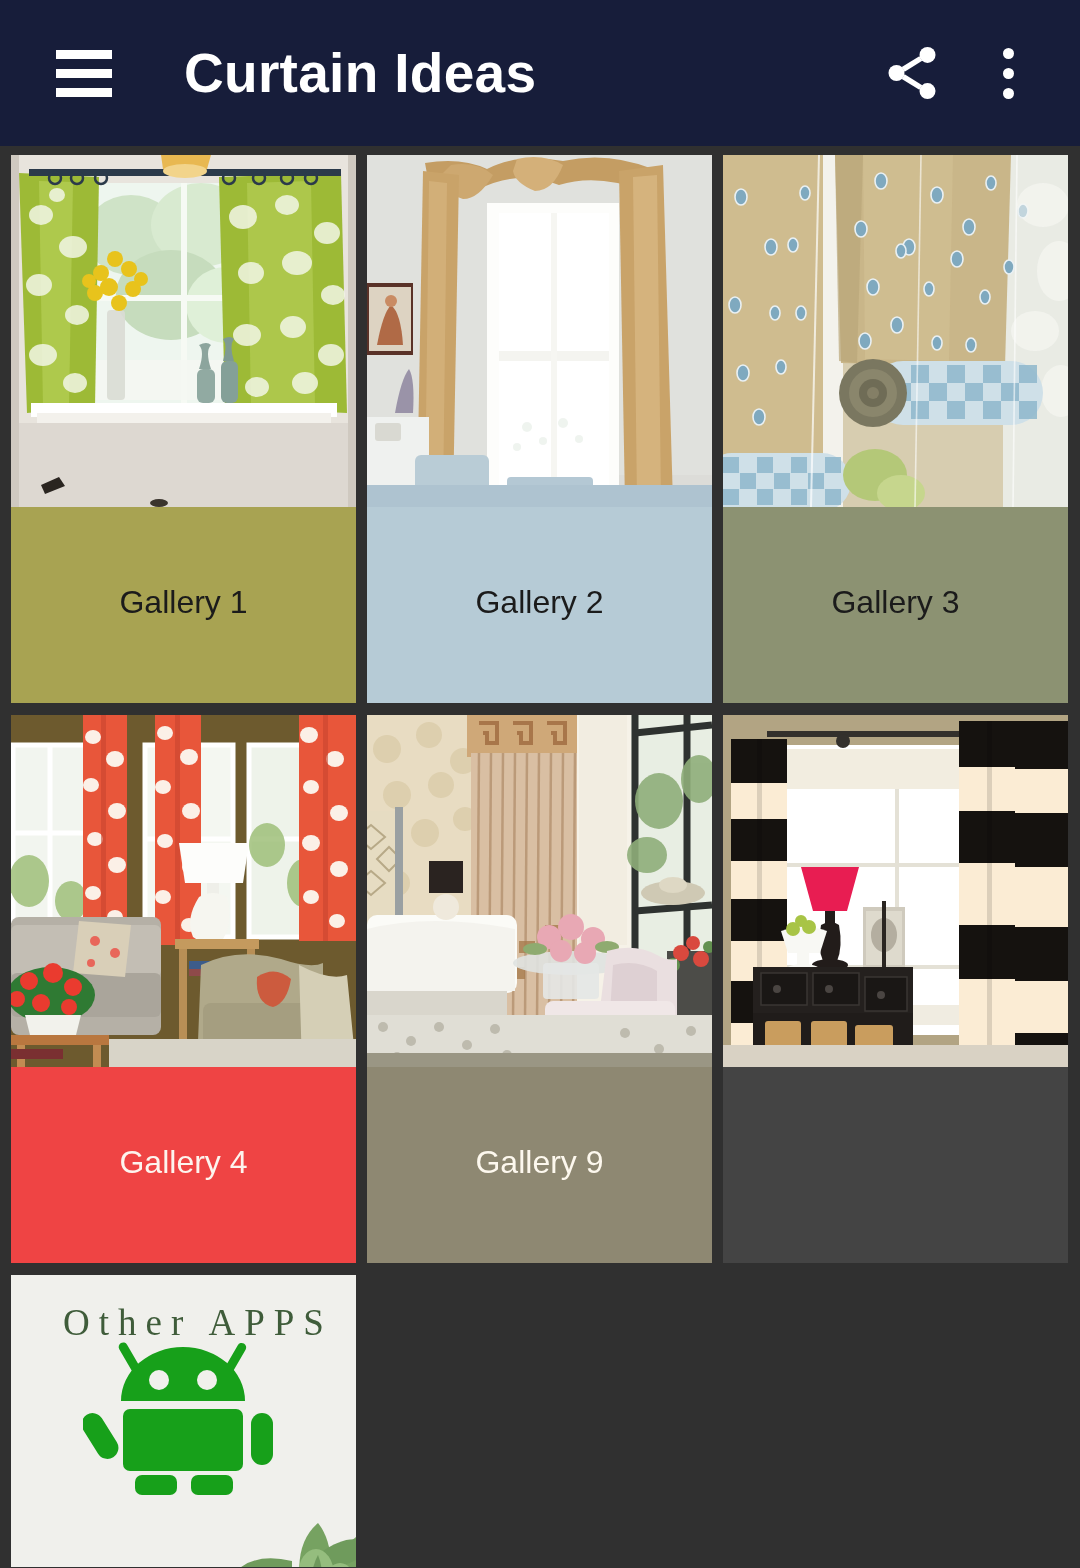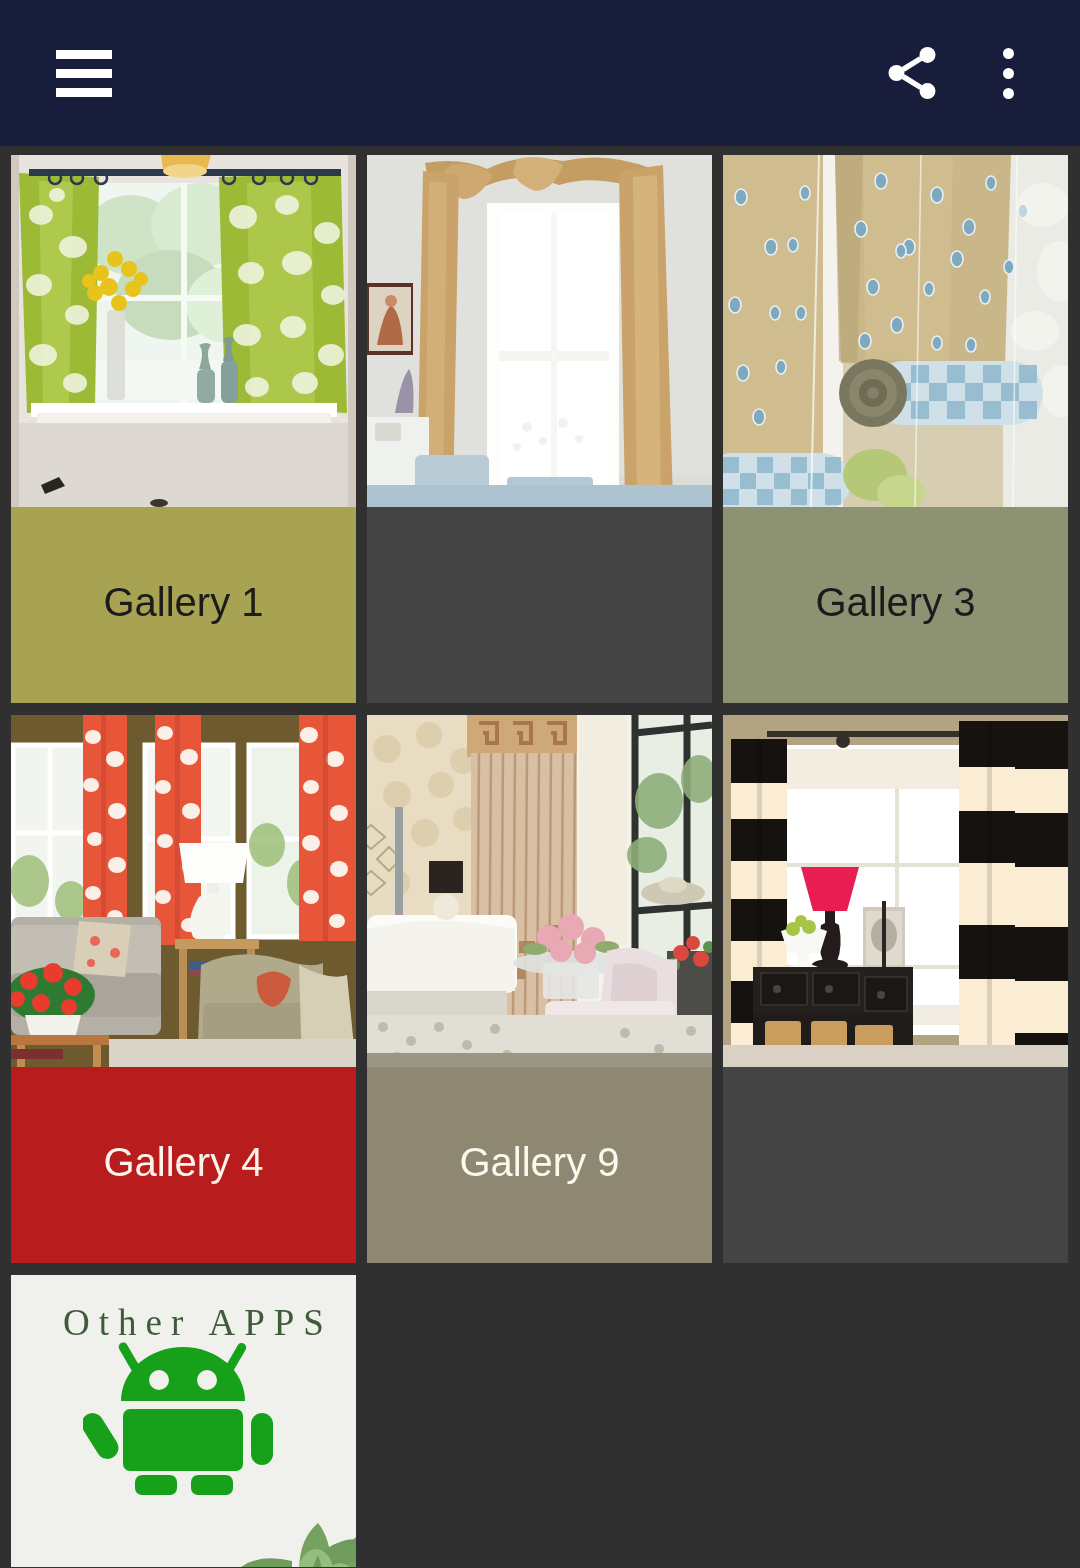--- a/index.html
+++ b/index.html
@@ -103,21 +103,21 @@
   }
 
   .card-label {
     position: absolute;
     left: 0; right: 0;
     top: 352px;
     bottom: 0;
     display: flex;
     align-items: center;
     justify-content: center;
-    font-size: 40px;
+    font-size: 32px;
     line-height: 1;
     padding-bottom: 6px;
     text-align: center;
   }
 
   
   #other-apps-card {
     width: 345px;
     height: 292px;
     background: #f0f0ec;
@@ -150,20 +150,21 @@
 <body style="background: rgb(48, 48, 48);">
 
 <div id="toolbar" style="background: rgb(23, 29, 58);">
 
   <div id="hamburger-button">
     <div class="bar"></div>
     <div class="bar"></div>
     <div class="bar"></div>
   </div>
 
+  <div id="toolbar-title" style="color: rgb(255, 255, 255);">Curtain Ideas</div>
 
   <div id="toolbar-actions">
 
     <div id="share-button">
       <svg width="62" height="62" viewBox="0 0 24 24">
         <circle cx="18" cy="5" r="3.1" fill="#ffffff"></circle>
         <circle cx="6" cy="12" r="3.1" fill="#ffffff"></circle>
         <circle cx="18" cy="19" r="3.1" fill="#ffffff"></circle>
         <line x1="8.6" y1="10.6" x2="15.4" y2="6.4" stroke="#ffffff" stroke-width="2.1"></line>
         <line x1="8.6" y1="13.4" x2="15.4" y2="17.6" stroke="#ffffff" stroke-width="2.1"></line>
@@ -299,20 +300,21 @@
 
         <rect x="0" y="262" width="62" height="90" fill="#eff1ef"></rect>
         <path d="M28 258 q6 -34 14 -44 q6 10 4 44 Z" fill="#9a93a8"></path>
         <rect x="8" y="268" width="26" height="18" rx="3" fill="#d9d9d2"></rect>
 
         <rect x="48" y="300" width="74" height="52" rx="6" fill="#b9ccd6"></rect>
         <rect x="140" y="322" width="86" height="30" rx="4" fill="#b4c8d4"></rect>
         <rect x="0" y="330" width="345" height="22" fill="#aec3d0"></rect>
       </svg>
     </div>
+    <div class="card-label" style="background: rgb(182, 203, 214); color: rgb(27, 27, 27);">Gallery 2</div>
   </div>
 
   <div class="gallery-card">
     <div class="card-thumb">
       <svg width="345" height="352" viewBox="0 0 345 352">
         <rect width="345" height="352" fill="#d7cdb0"></rect>
 
         <rect x="96" y="0" width="24" height="352" fill="#f3f2ec"></rect>
         <rect x="280" y="0" width="65" height="352" fill="#e9ebe4"></rect>
 
@@ -511,21 +513,21 @@
         <path d="M246 262 q18 -12 34 2 q-4 24 -18 28 q-18 -4 -16 -30 z" fill="#cc5b3e"></path>
         <path d="M288 250 q30 16 48 10 l9 92 h-54 z" fill="#d5cfb6"></path>
 
         <rect x="0" y="320" width="98" height="10" fill="#b9773f"></rect>
         <rect x="6" y="330" width="8" height="22" fill="#c28c52"></rect>
         <rect x="82" y="330" width="8" height="22" fill="#c28c52"></rect>
         <rect x="0" y="334" width="52" height="10" fill="#7a2f31"></rect>
         <rect x="98" y="324" width="247" height="28" fill="#d8d4c8"></rect>
       </svg>
     </div>
-    <div class="card-label" style="background: #b91c1c; color: rgb(253, 244, 238);">Gallery 4</div>
+    <div class="card-label" style="background: #ef4444; color: rgb(253, 244, 238);">Gallery 4</div>
   </div>
 
   <div class="gallery-card">
     <div class="card-thumb">
       <svg width="345" height="352" viewBox="0 0 345 352">
         <rect width="345" height="352" fill="#ece0cc"></rect>
 
         <rect x="0" y="0" width="112" height="260" fill="#e8dcc2"></rect>
         <g fill="#dcceac" opacity="0.9">
           <circle cx="20" cy="34" r="14"></circle>

